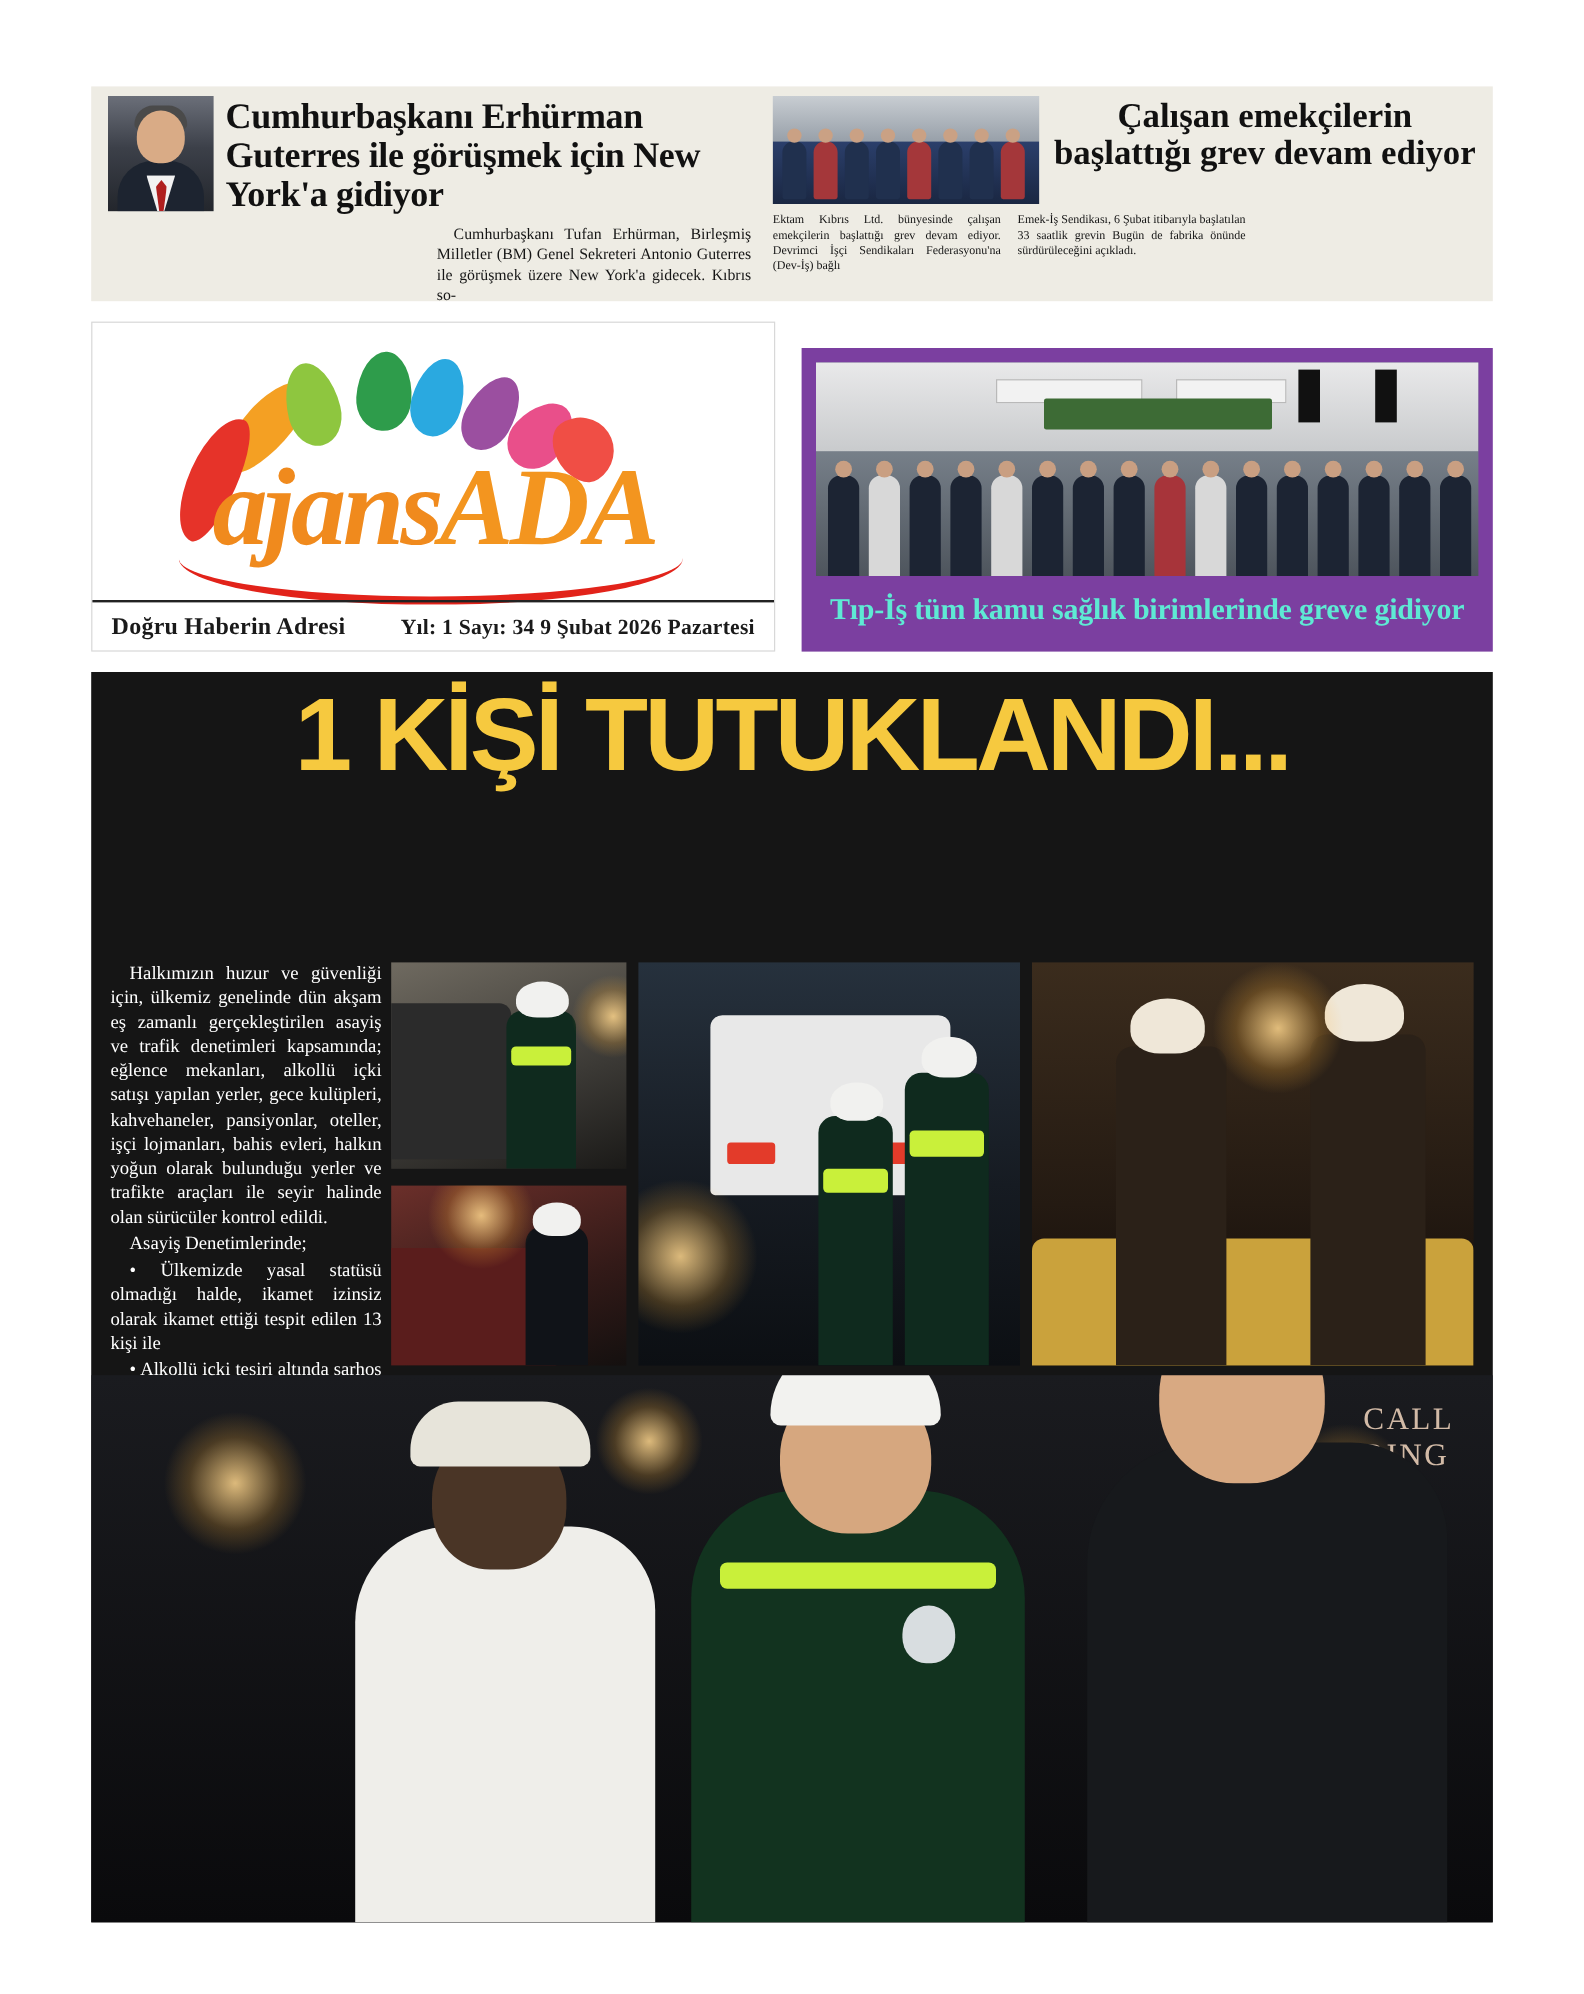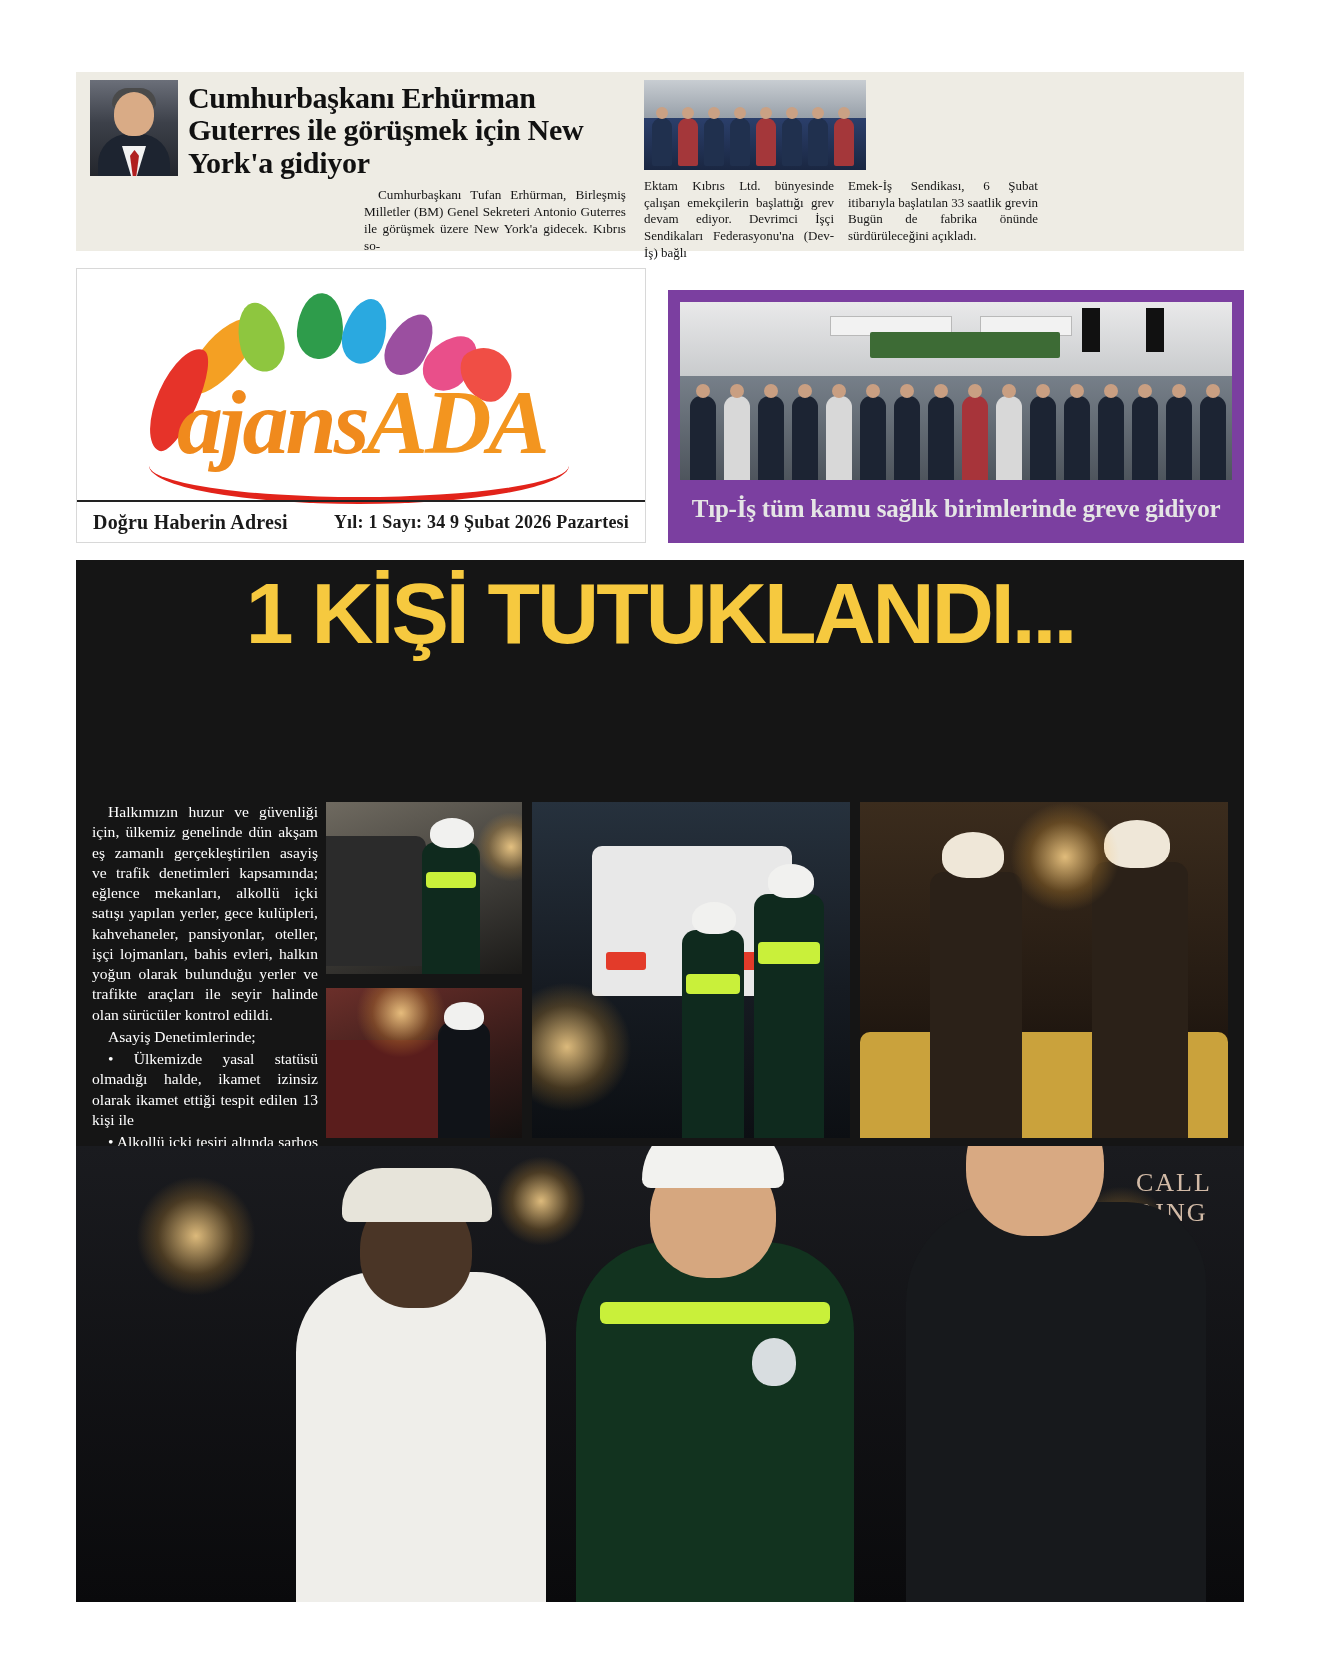--- a/index.html
+++ b/index.html
@@ -169,21 +169,21 @@
     padding-top: 2px;
   }
   .tr-cols {
     display: flex;
     gap: 14px;
     margin-top: 8px;
   }
   .tr-col {
     width: 190px;
     font-family: "Liberation Serif", serif;
-    font-size: 13px;
+    font-size: 10px;
     line-height: 1.28;
     color: #151515;
     text-align: justify;
   }
 
   
   .masthead {
     position: absolute;
     left: 76px;
     top: 268px;
@@ -320,21 +320,21 @@
   .promo-photo .pp.r { background: #a7343a; }
   .promo-photo .pp.w { background: #d8d8d8; }
   .promo-caption {
     height: 58px;
     display: flex;
     align-items: center;
     justify-content: center;
     font-family: "Liberation Serif", serif;
     font-weight: 700;
     font-size: 25px;
-    color: #e5e5e5;
+    color: #5eead4;
     letter-spacing: -0.2px;
   }
 
   
   .main {
     position: absolute;
     left: 76px;
     top: 560px;
     width: 1168px;
     height: 1042px;
@@ -552,20 +552,21 @@
           <div class="band"></div>
           <div class="p" style="left:8px;"></div>
           <div class="p red" style="left:34px;"></div>
           <div class="p" style="left:60px;"></div>
           <div class="p" style="left:86px;"></div>
           <div class="p red" style="left:112px;"></div>
           <div class="p" style="left:138px;"></div>
           <div class="p" style="left:164px;"></div>
           <div class="p red" style="left:190px;"></div>
         </div>
+        <div class="tr-title">Çalışan emekçilerin başlattığı grev devam ediyor</div>
       </div>
       <div class="tr-cols">
         <div class="tr-col">Ektam Kıbrıs Ltd. bünyesinde çalışan emekçilerin başlattığı grev devam ediyor. Devrimci İşçi Sendikaları Federasyonu'na (Dev-İş) bağlı</div>
         <div class="tr-col">Emek-İş Sendikası, 6 Şubat itibarıyla başlatılan 33 saatlik grevin Bugün de fabrika önünde sürdürüleceğini açıkladı.</div>
       </div>
     </div>
 
   </div>
 
   <div class="masthead">

